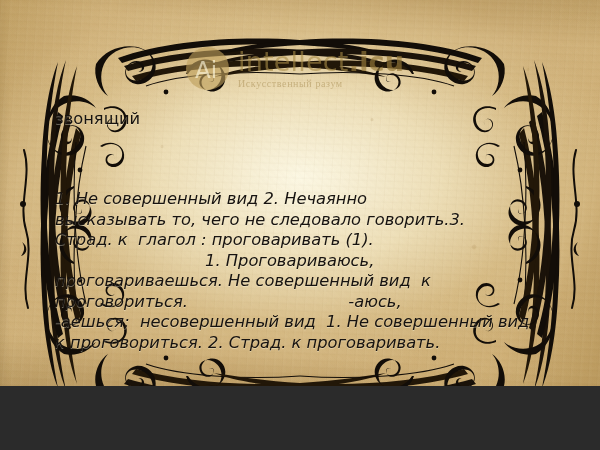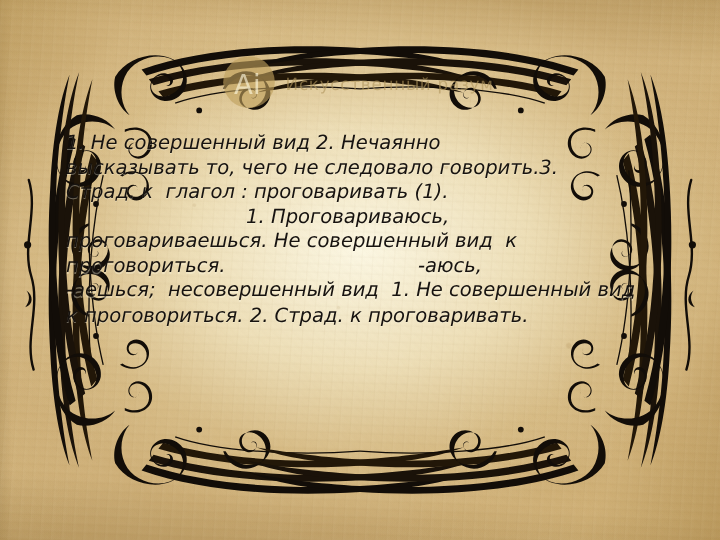--- a/index.html
+++ b/index.html
@@ -5,21 +5,21 @@
 <style>
   html, body {
     margin: 0;
     padding: 0;
     background: #2b2b2b;
   }
 
   .page {
     position: relative;
     width: 600px;
-    height: 450px;
+    height: 386px;
     overflow: hidden;
     font-family: "DejaVu Sans", "Liberation Sans", sans-serif;
     
     background-color: #d9c08a;
     background-image:
       radial-gradient(ellipse 62% 58% at 50% 46%,
           rgba(255,252,234,0.95) 0%,
           rgba(249,240,206,0.72) 38%,
           rgba(232,213,162,0.30) 66%,
           rgba(205,176,113,0.05) 88%),
@@ -116,23 +116,24 @@
   .wm-text { line-height: 1; }
   .wm-title {
     font-size: 27px;
     letter-spacing: 0.2px;
     color: rgba(168,140,72,0.60);
     font-family: "DejaVu Sans", "Liberation Sans", sans-serif;
   }
   .wm-title b { font-weight: 700; color: rgba(150,122,58,0.66); }
   .wm-sub {
     margin-top: 4px;
-    font-size: 14px;
+    font-size: 10px;
     letter-spacing: 0.6px;
     color: rgba(176,150,94,0.62);
+    font-family: Liberation Serif, serif;
   }
 
   
   .article {
     position: absolute;
     left: 55px;
     top: 68px;
     width: 500px;
     color: #171310;
     font-size: 16.3px;
@@ -245,25 +246,27 @@
     </svg>
   </div>
 
   <div class="watermark">
     <div class="wm-badge">
       <svg viewBox="0 0 43 43" xmlns="http://www.w3.org/2000/svg">
         <text x="9" y="31" font-family="DejaVu Sans, Liberation Sans, sans-serif" font-size="23" fill="rgba(255,250,225,0.62)">Ai</text>
       </svg>
     </div>
     <div class="wm-text">
+      <div class="wm-title"><span>intellect</span><b>.icu</b></div>
       <div class="wm-sub">Искусственный  разум</div>
     </div>
   </div>
 
   <div class="article">
+    <div class="headword">звонящий</div>
     <div class="body-text">1. Не совершенный вид 2. Нечаянно
 высказывать то, чего не следовало говорить.3.
 Страд. к  глагол : проговаривать (1).
                              1. Проговариваюсь,
 проговариваешься. Не совершенный вид  к
 проговориться.                               -аюсь,
 -аешься;  несовершенный вид  1. Не совершенный вид
 к проговориться. 2. Страд. к проговаривать.</div>
   </div>
 

